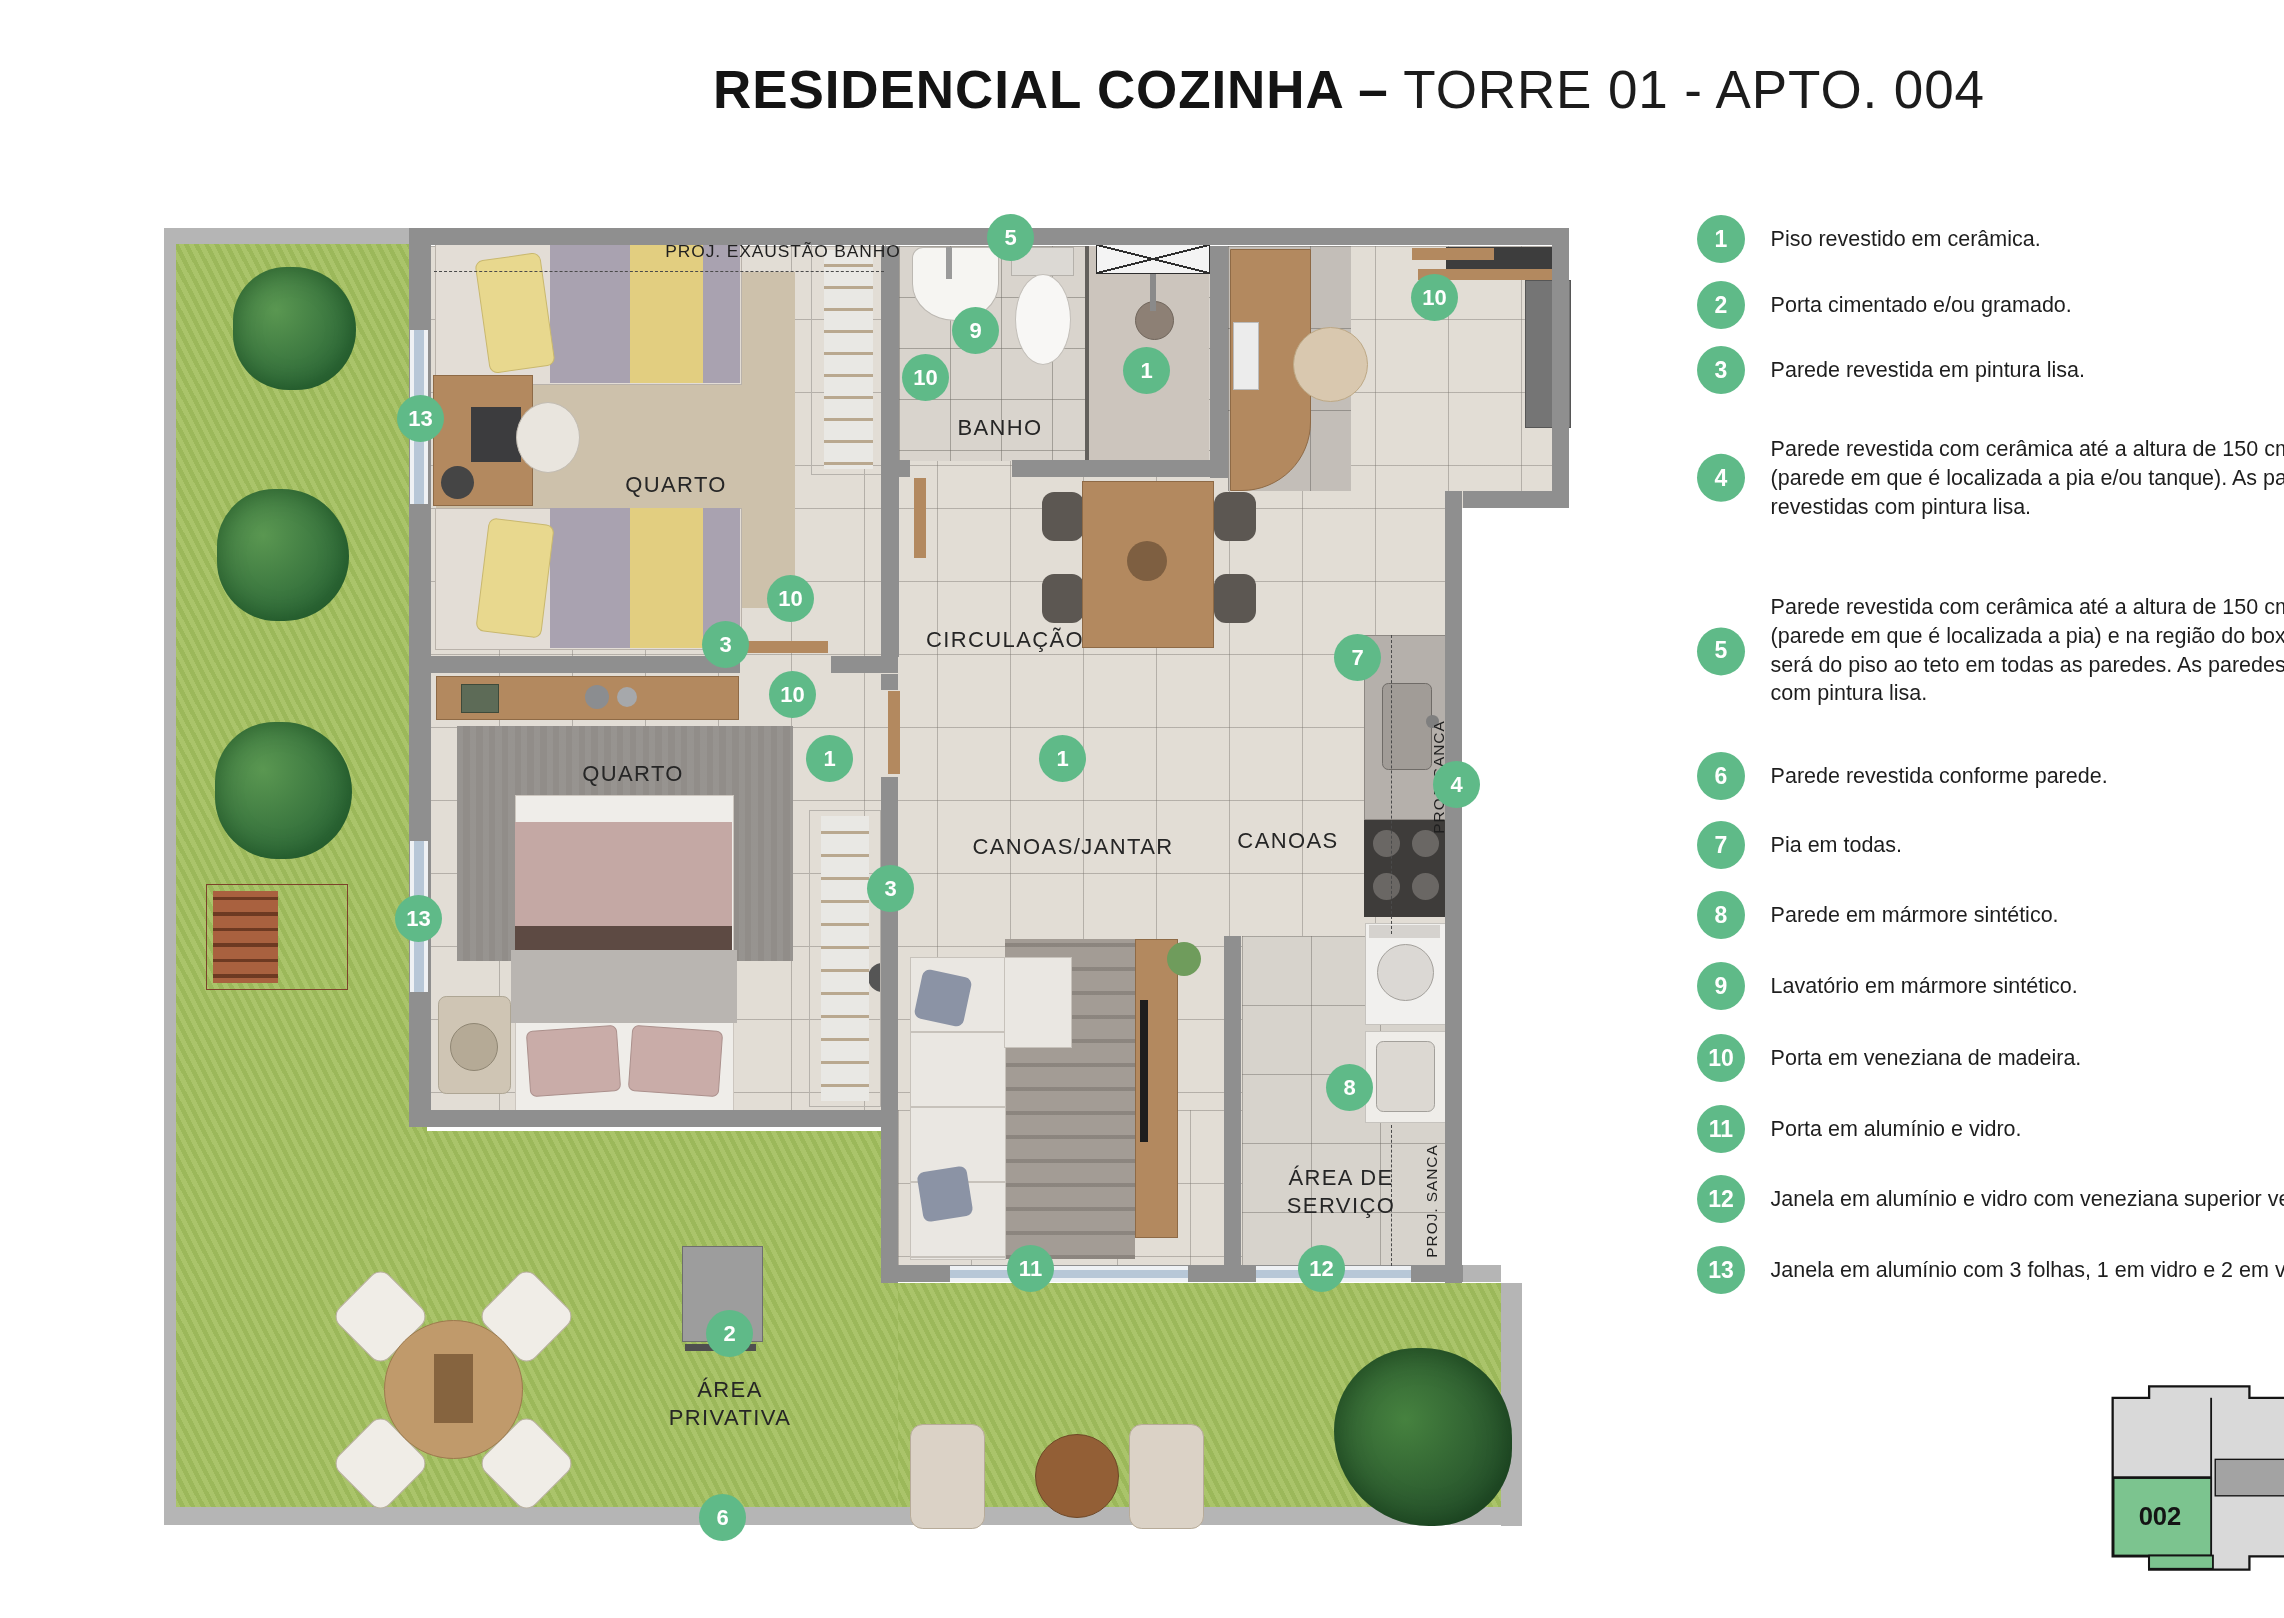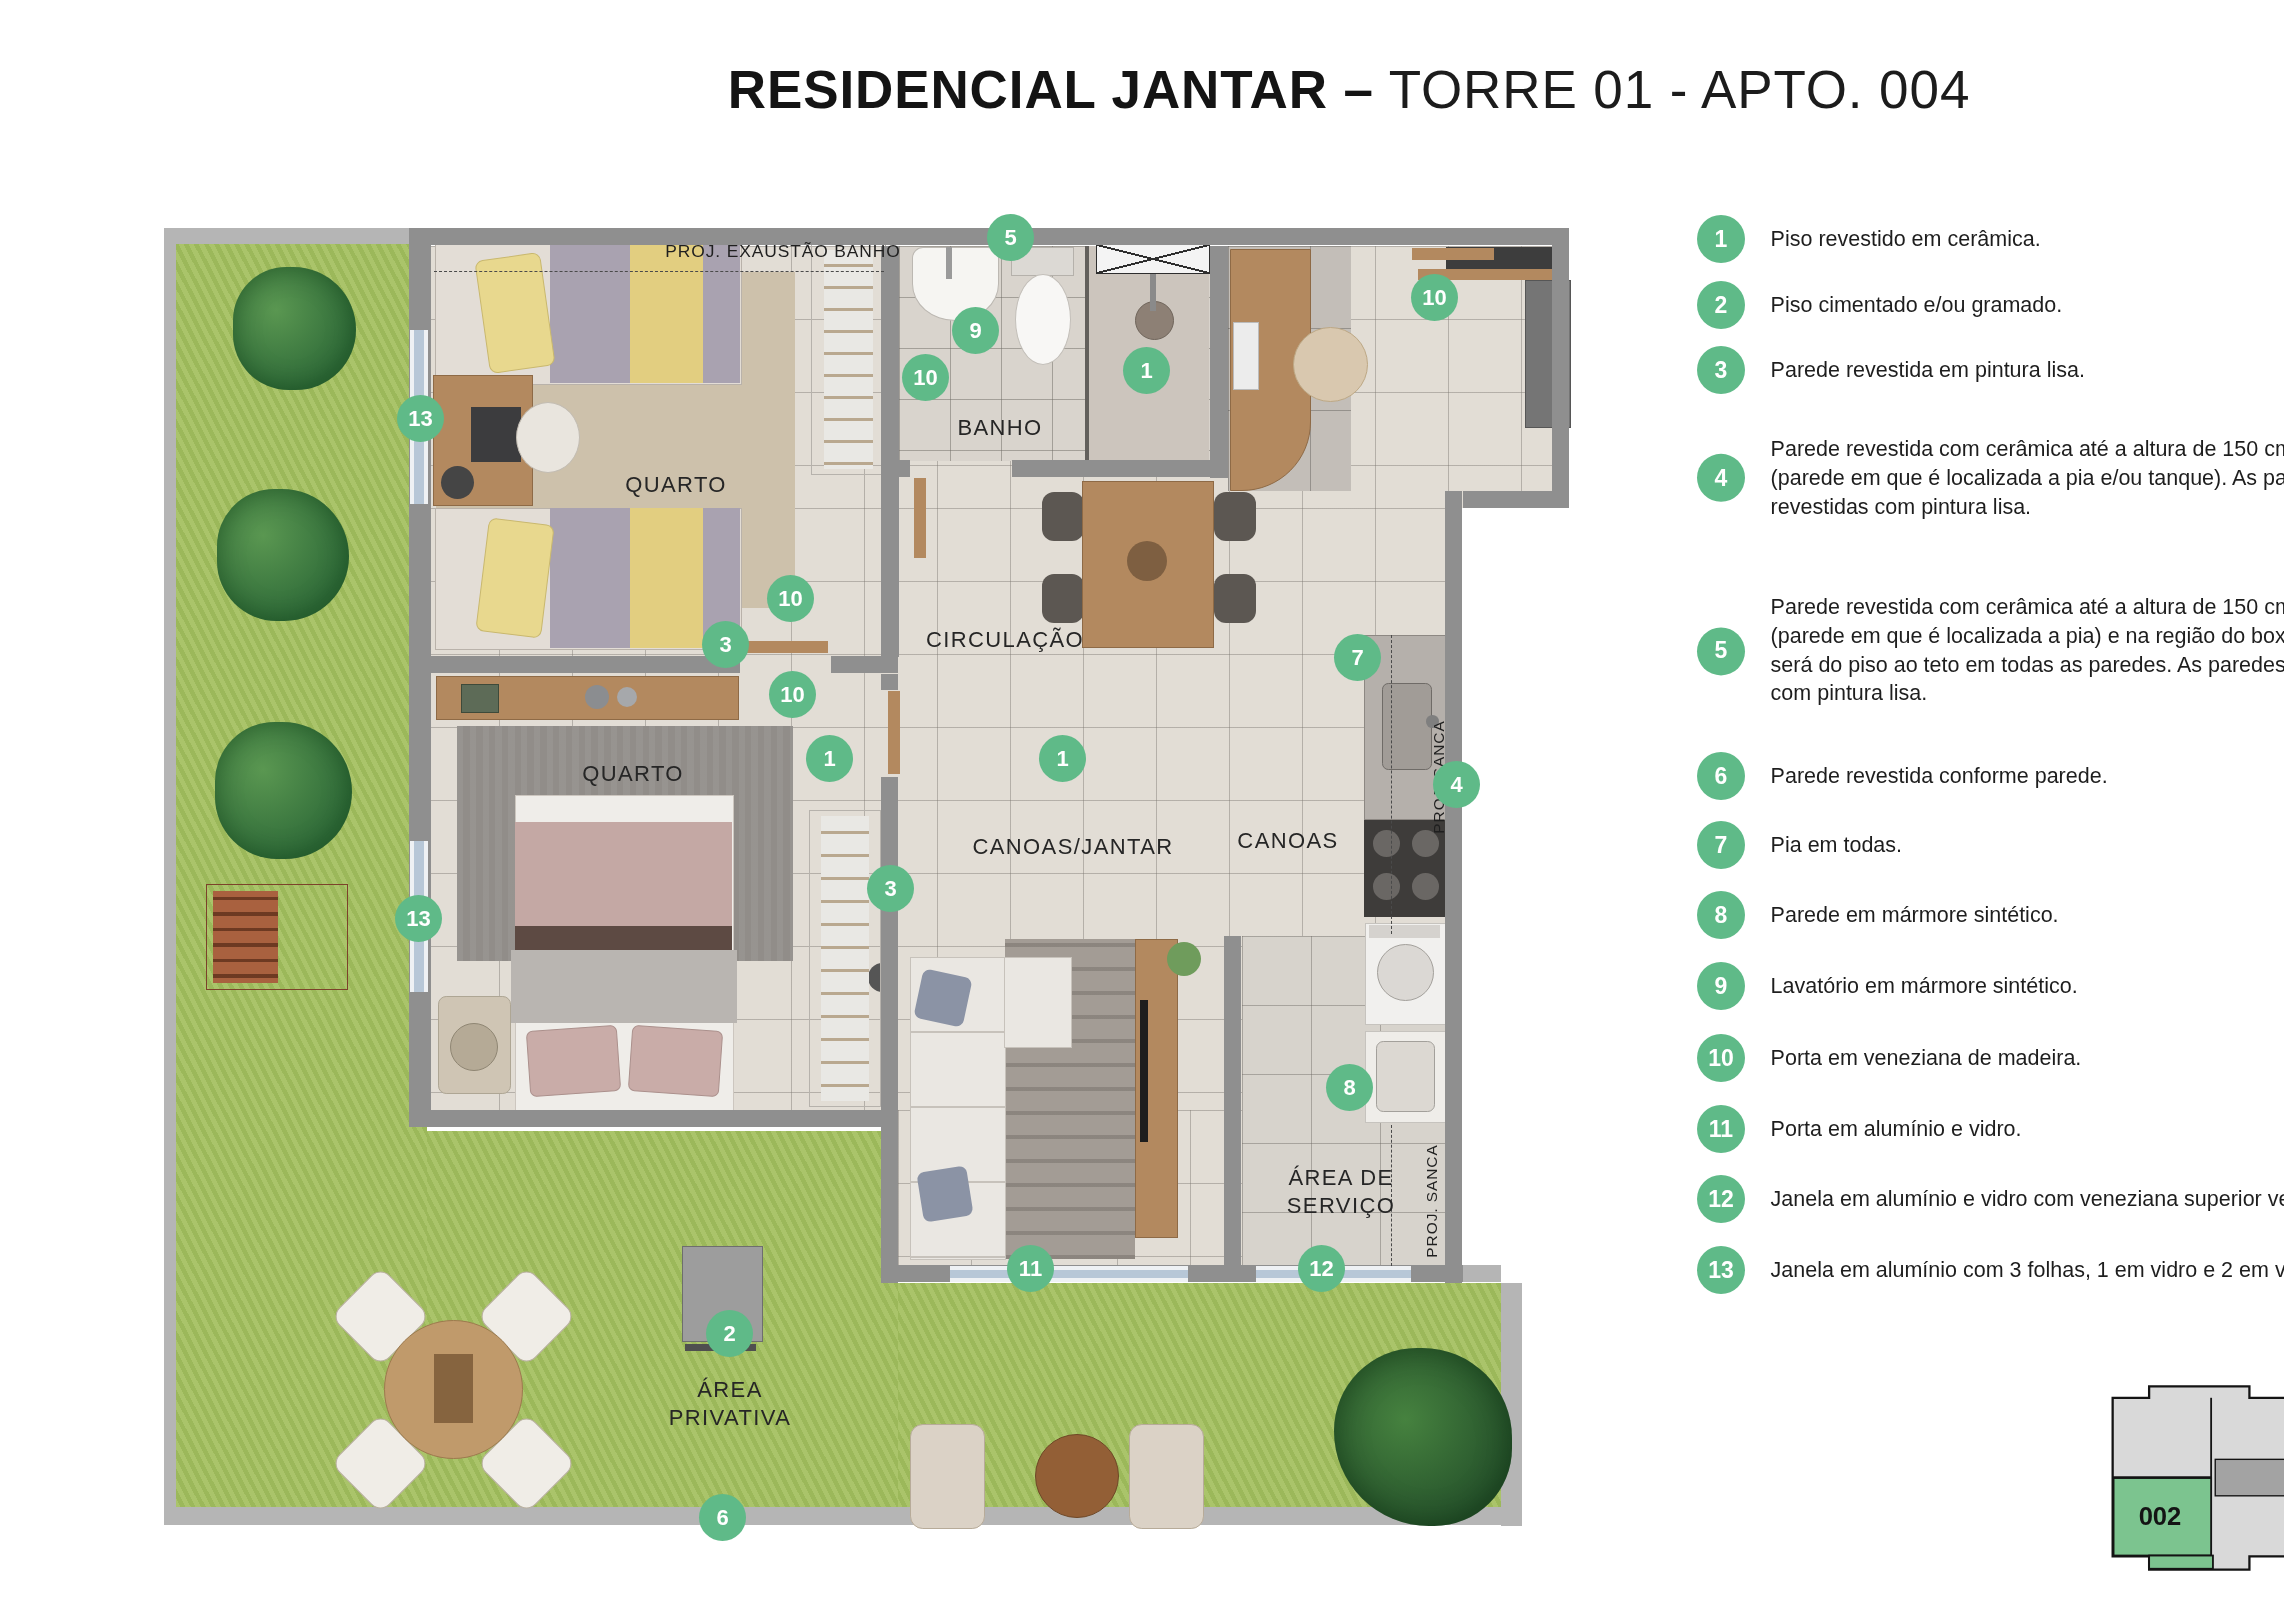--- a/index.html
+++ b/index.html
@@ -62,21 +62,21 @@
   .plant{background:radial-gradient(circle at 35% 35%, #5a9751, #2e6a38 72%);
          border-radius:46% 54% 52% 48%;box-shadow:inset 0 0 27px rgba(0,40,0,.35);}
   .bush{background:radial-gradient(circle at 40% 40%, #46823f, #24502a 75%);
         border-radius:48% 52% 45% 55%;box-shadow:inset 0 0 32px rgba(0,30,0,.4);}
   .keyplan-label{position:absolute;font-weight:bold;color:#141414;font-size:25.6px;text-align:center;}
 </style>
 </head>
 <body>
 
 <div id="title">
-  <span class="t-bold">RESIDENCIAL JANTAR –</span><span class="t-light"> TORRE 01 - APTO. 004</span>
+  <span class="t-bold">RESIDENCIAL COZINHA –</span><span class="t-light"> TORRE 01 - APTO. 004</span>
 </div>
 
 <div id="plan" class="abs" style="left:0;top:0;width:2698px;height:1618px;">
 
   <div class="abs grass" style="left:176px;top:238px;width:251px;height:1270px;"></div>
   <div class="abs grass" style="left:427px;top:1131px;width:471px;height:377px;"></div>
   <div class="abs grass" style="left:898px;top:1283px;width:603px;height:225px;"></div>
 
   <div class="abs swall" style="left:164px;top:228px;width:245px;height:16.4px;"></div>
   <div class="abs swall" style="left:164px;top:228px;width:12.3px;height:1297px;"></div>
@@ -277,21 +277,21 @@
     <div class="marker" style="left: 699px; top: 1494px; background: rgb(95, 186, 136);">6</div>
   </div>
 
 <div id="legend" class="abs" style="left:0;top:0;width:2698px;height:1618px;">
     <div class="legend-row" style="top: 239px;">
       <div class="legend-circle" style="background: rgb(95, 186, 136);">1</div>
       <div class="legend-text">Piso revestido em cerâmica.</div>
     </div>
     <div class="legend-row" style="top: 305px;">
       <div class="legend-circle" style="background: rgb(95, 186, 136);">2</div>
-      <div class="legend-text">Piso cimentado e/ou gramado.</div>
+      <div class="legend-text">Porta cimentado e/ou gramado.</div>
     </div>
     <div class="legend-row" style="top: 370px;">
       <div class="legend-circle" style="background: rgb(95, 186, 136);">3</div>
       <div class="legend-text">Parede revestida em pintura lisa.</div>
     </div>
     <div class="legend-row" style="top: 478px;">
       <div class="legend-circle" style="background: rgb(95, 186, 136);">4</div>
       <div class="legend-text">Parede revestida com cerâmica até a altura de 150 cm na parede hidráulica (parede em que é localizada a pia e/ou tanque). As paredes restantes serão revestidas com pintura lisa.</div>
     </div>
     <div class="legend-row" style="top: 651px;">

